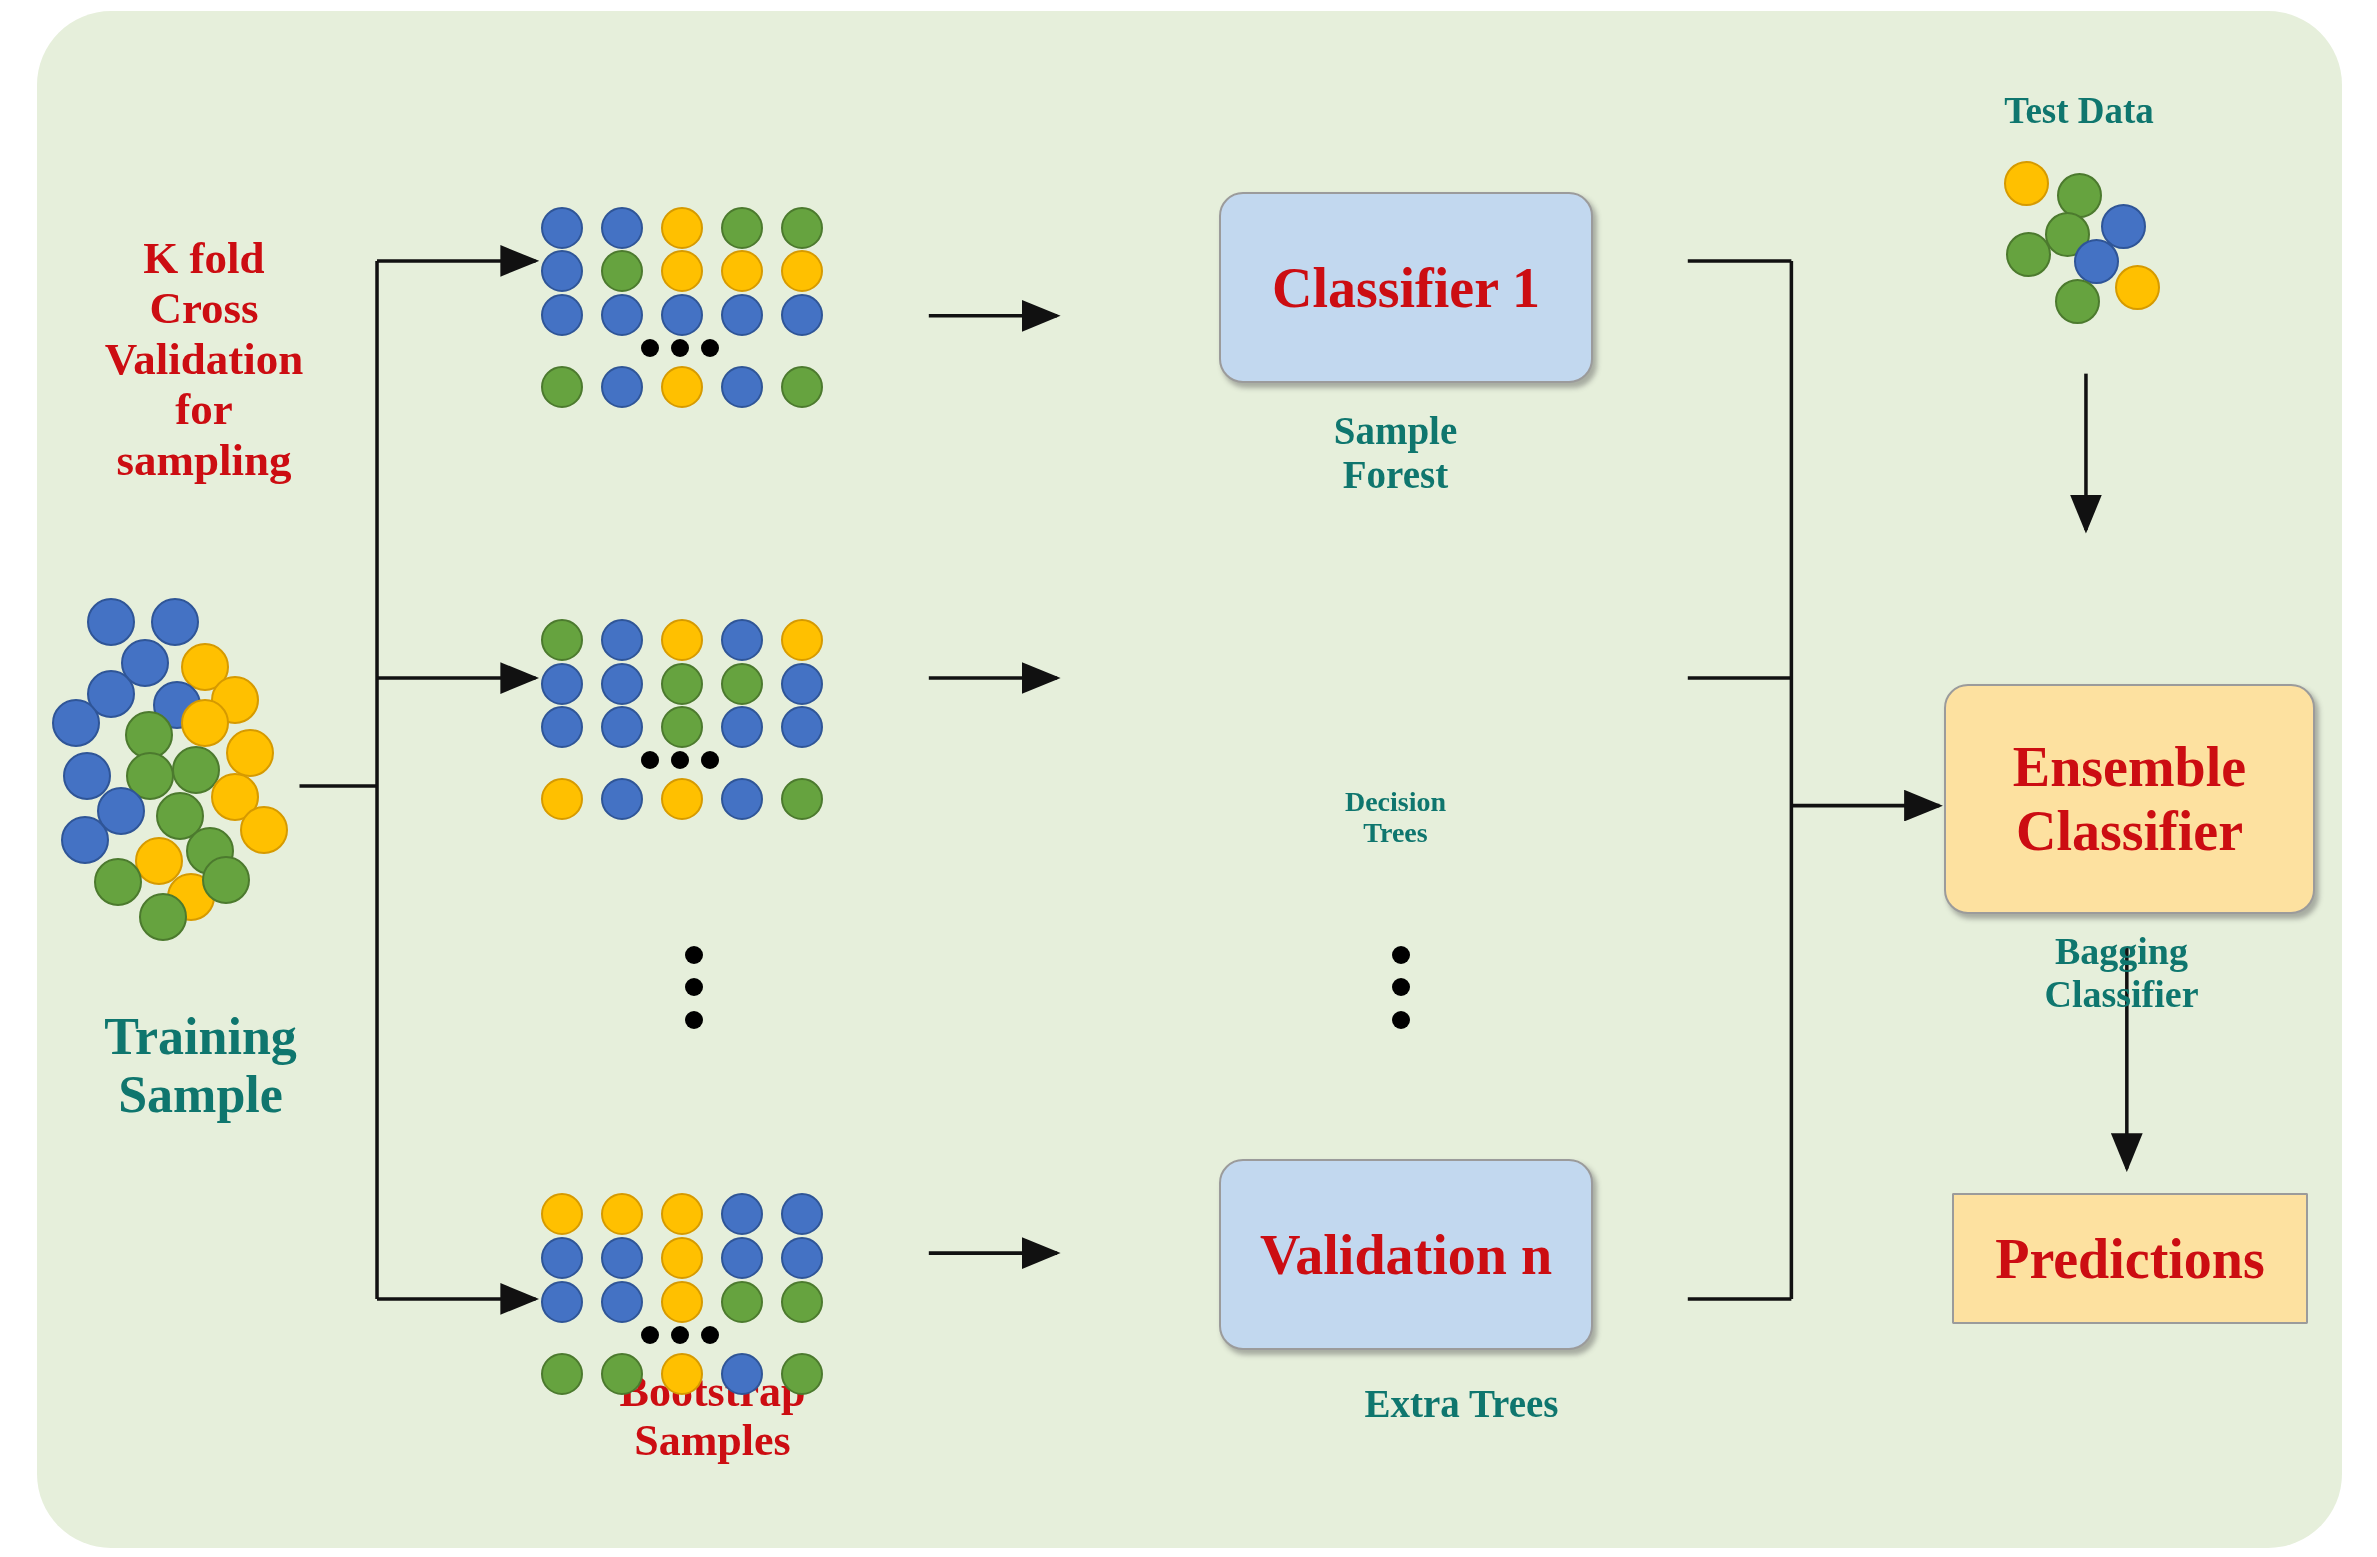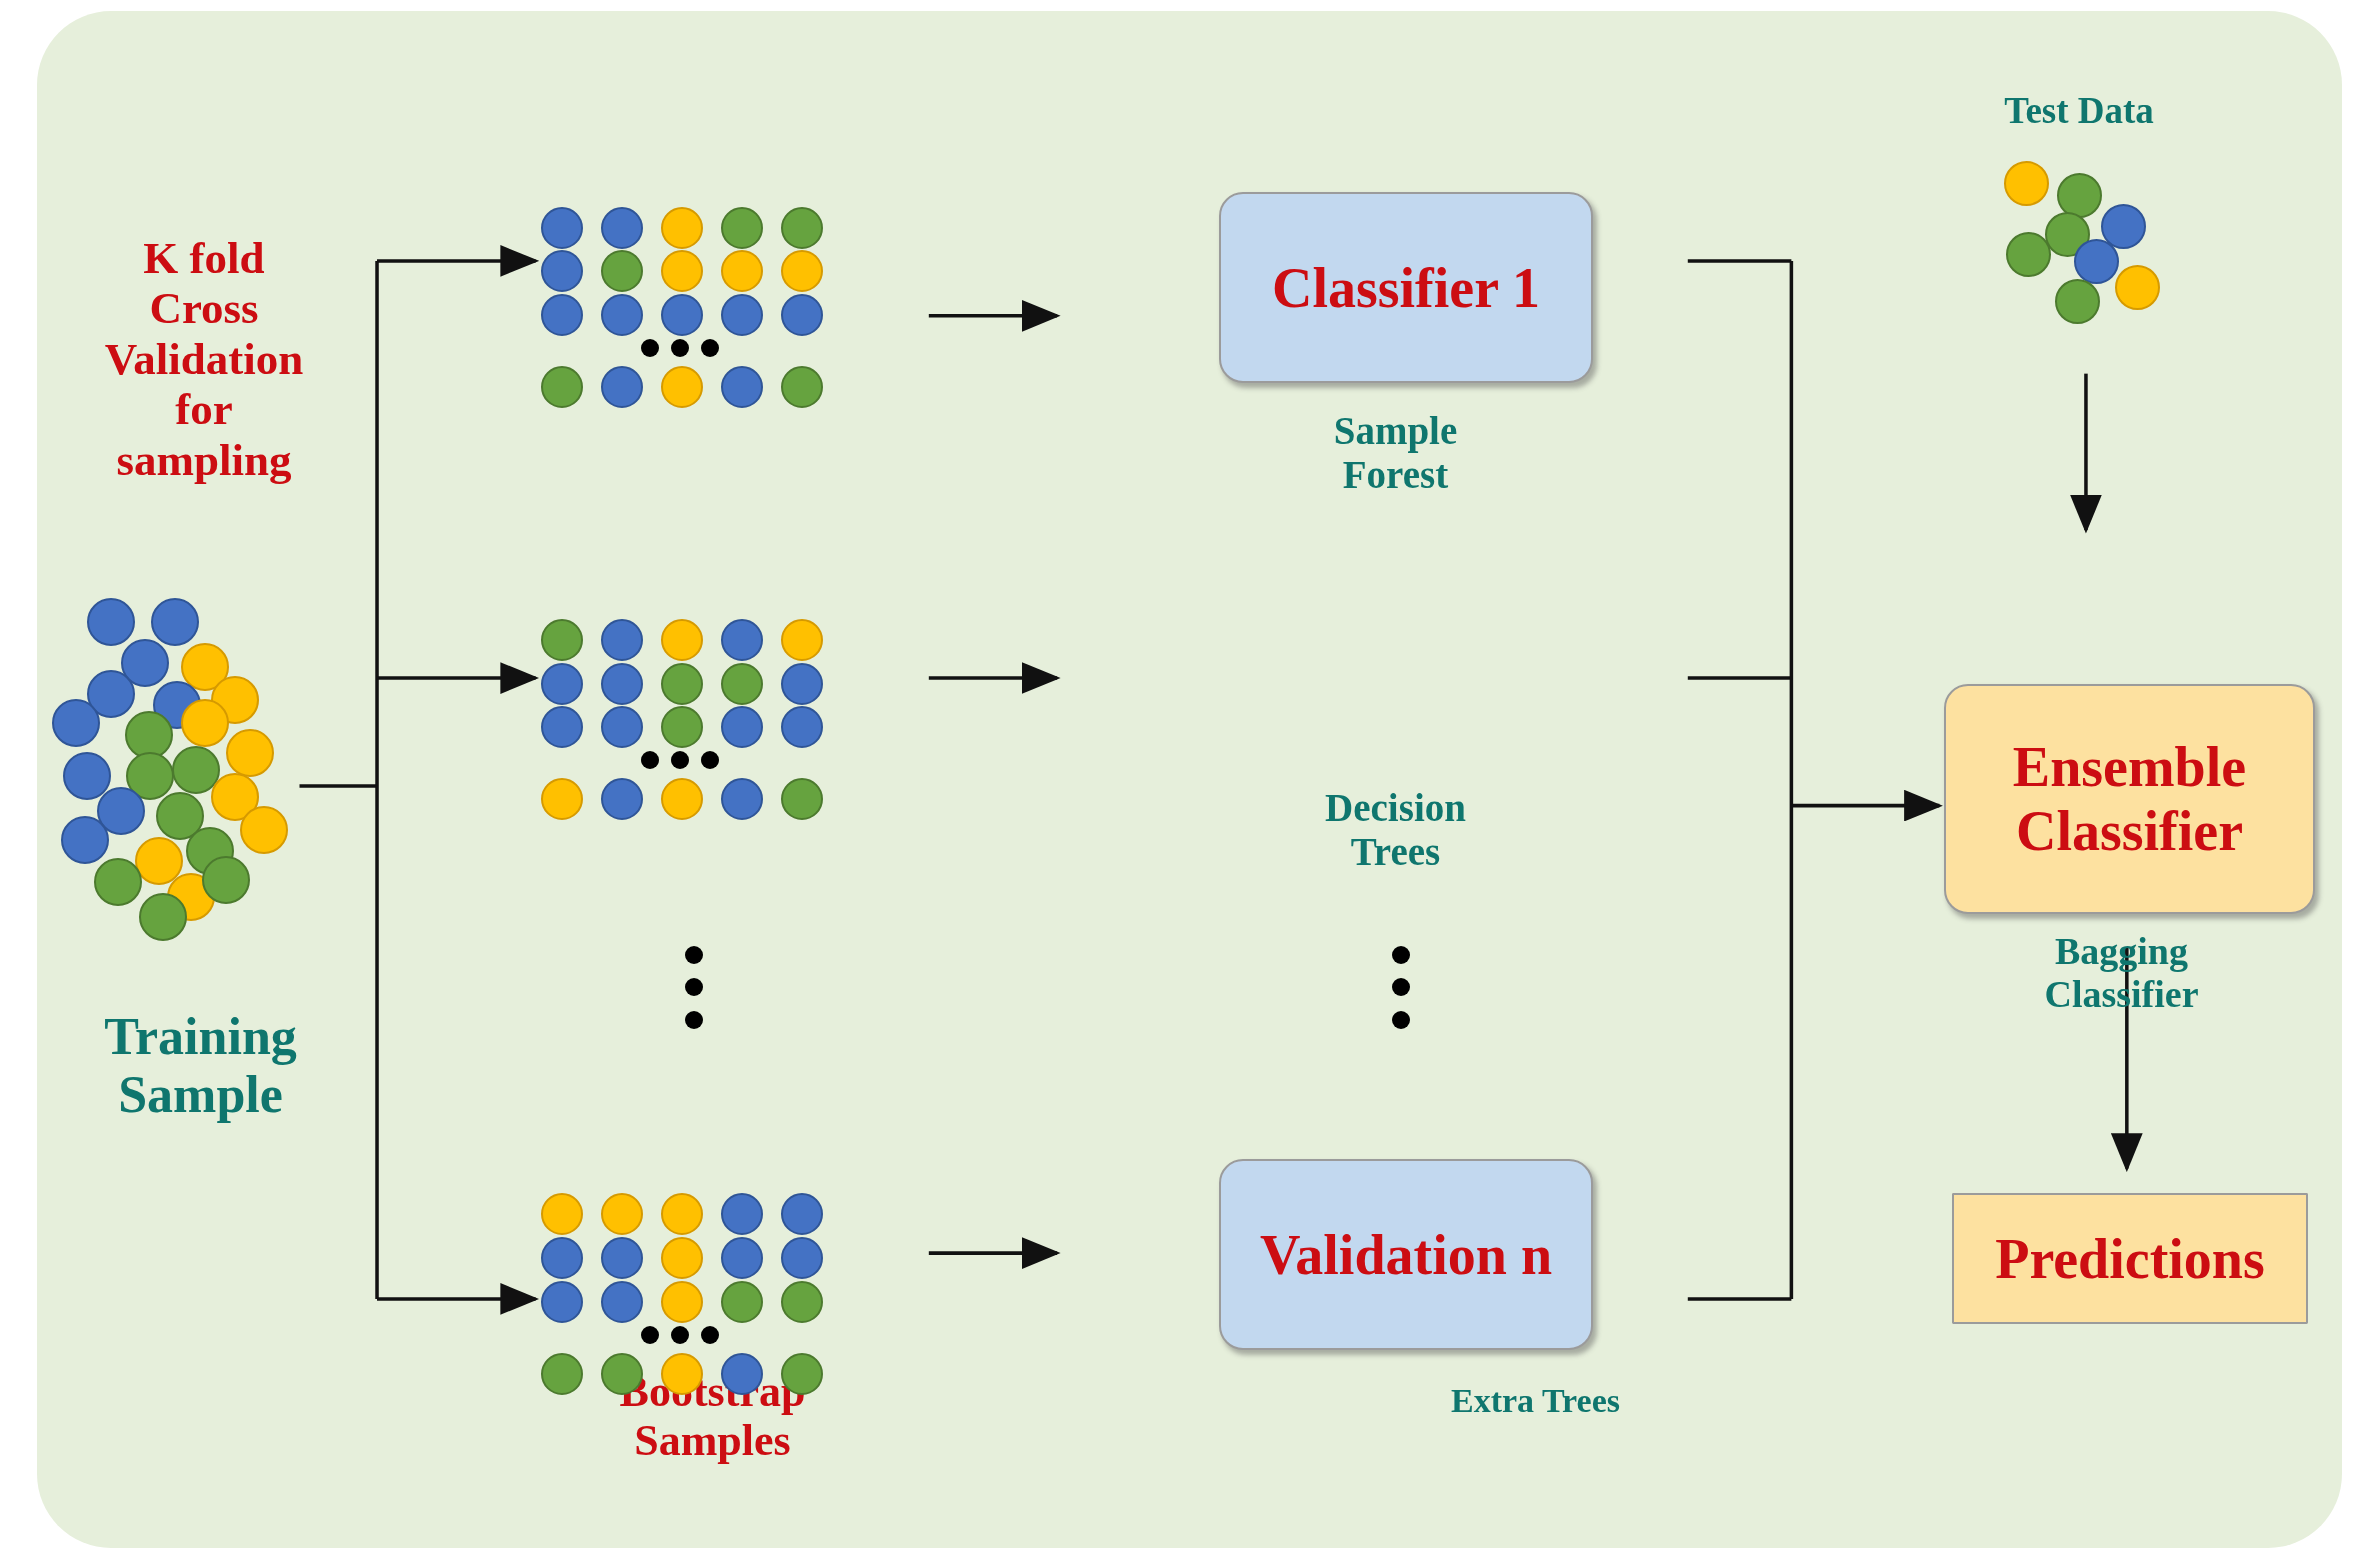--- a/index.html
+++ b/index.html
@@ -9,22 +9,22 @@
          background:#e6efdb;border-radius:74px;}
   .abs{position:absolute;}
   .txt{position:absolute;text-align:center;line-height:1.12;white-space:pre-line;}
   .red{color:#cc0d12;font-weight:bold;}
   .blue{color:#0f766e;font-weight:bold;}
   .lbl-cv{left:70px;top:233px;width:268px;font-size:45px;}
   .lbl-train{left:42px;top:1008px;width:317px;font-size:52px;}
   .lbl-bootstrap{left:522px;top:1367px;width:381px;font-size:44px;}
   .lbl-testdata{left:1924px;top:90px;width:310px;font-size:37px;}
   .lbl-rf{left:1198px;top:409px;width:395px;font-size:39px;}
-  .lbl-dt{left:1198px;top:786px;width:395px;font-size:39px;}
-  .lbl-et{left:1197px;top:1382px;width:423px;font-size:34px;text-align:right;}
+  .lbl-dt{left:1198px;top:786px;width:395px;font-size:28px;}
+  .lbl-et{left:1250px;top:1382px;width:423px;font-size:39px;}
   .lbl-bag{left:1924px;top:930px;width:395px;font-size:38px;}
 
   .cbox{position:absolute;background:#c2d8ef;border:2.8px solid #9b9b9b;border-radius:24px;
         box-shadow:3.5px 4.2px 5px rgba(90,90,90,.45);
         display:flex;align-items:center;justify-content:center;}
   .cbox span{color:#cc0d12;font-weight:bold;font-size:56px;}
   #cbox1{left:1219px;top:192px;width:370px;height:187px;}
   #cbox2{left:1219px;top:585px;width:370px;height:187px;}
   #cboxn{left:1219px;top:1159px;width:370px;height:187px;}
 

